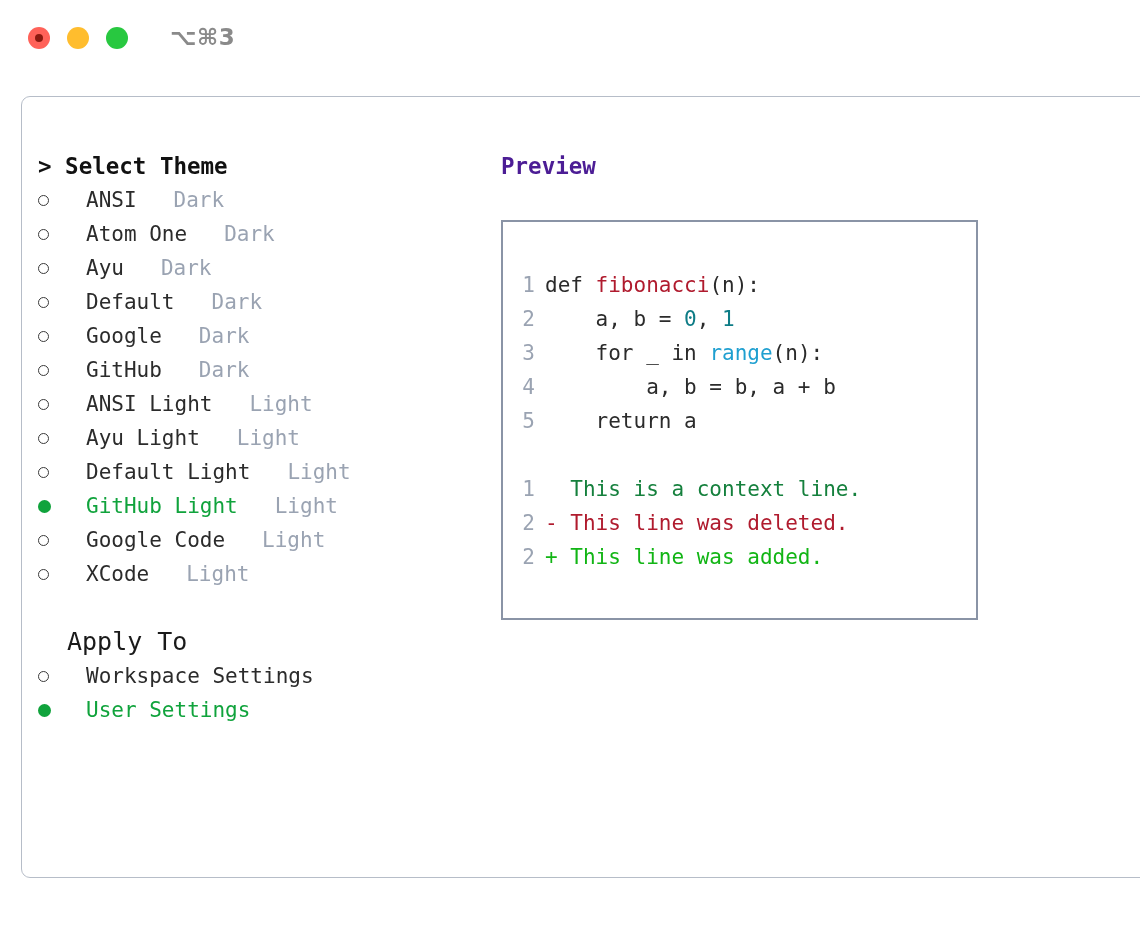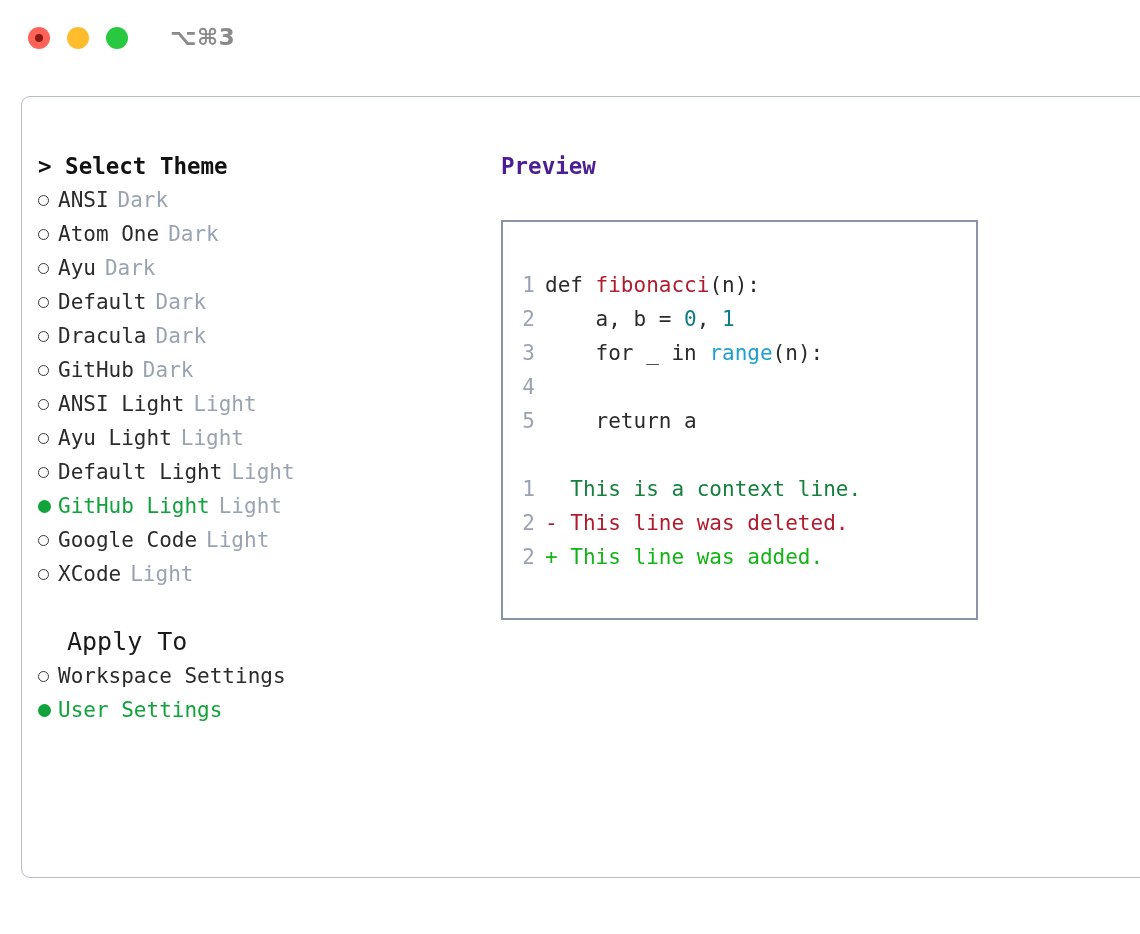--- a/index.html
+++ b/index.html
@@ -96,20 +96,21 @@
     line-height: 34px;
     height: 34px;
   }
   .theme-row, .apply-row {
     display: flex;
     align-items: center;
     height: 34px;
     line-height: 34px;
     font-size: 21px;
     white-space: pre;
+    gap: 28px;
   }
   .bullet {
     display: inline-block;
     width: 20px;
     flex: 0 0 20px;
     text-align: left;
     font-size: 21px;
     color: #2b2b2b;
   }
   .bullet .ring {
@@ -220,21 +221,21 @@
 
   <div class="panel">
 
     <div class="left-col">
       <div class="section-header">&gt; Select Theme</div>
       <div id="theme-list">
           <div class="theme-row"><span class="bullet"><span class="ring"></span></span><span class="theme-name">ANSI</span><span class="theme-kind">Dark</span></div>
           <div class="theme-row"><span class="bullet"><span class="ring"></span></span><span class="theme-name">Atom One</span><span class="theme-kind">Dark</span></div>
           <div class="theme-row"><span class="bullet"><span class="ring"></span></span><span class="theme-name">Ayu</span><span class="theme-kind">Dark</span></div>
           <div class="theme-row"><span class="bullet"><span class="ring"></span></span><span class="theme-name">Default</span><span class="theme-kind">Dark</span></div>
-          <div class="theme-row"><span class="bullet"><span class="ring"></span></span><span class="theme-name">Dracula</span><span class="theme-kind">Dark</span></div>
+          <div class="theme-row"><span class="bullet"><span class="ring"></span></span><span class="theme-name">Google</span><span class="theme-kind">Dark</span></div>
           <div class="theme-row"><span class="bullet"><span class="ring"></span></span><span class="theme-name">GitHub</span><span class="theme-kind">Dark</span></div>
           <div class="theme-row"><span class="bullet"><span class="ring"></span></span><span class="theme-name">ANSI Light</span><span class="theme-kind">Light</span></div>
           <div class="theme-row"><span class="bullet"><span class="ring"></span></span><span class="theme-name">Ayu Light</span><span class="theme-kind">Light</span></div>
           <div class="theme-row"><span class="bullet"><span class="ring"></span></span><span class="theme-name">Default Light</span><span class="theme-kind">Light</span></div>
           <div class="theme-row selected"><span class="bullet"><span class="dot"></span></span><span class="theme-name">GitHub Light</span><span class="theme-kind">Light</span></div>
           <div class="theme-row"><span class="bullet"><span class="ring"></span></span><span class="theme-name">Google Code</span><span class="theme-kind">Light</span></div>
           <div class="theme-row"><span class="bullet"><span class="ring"></span></span><span class="theme-name">XCode</span><span class="theme-kind">Light</span></div>
         </div>
 
       <div class="spacer-row"></div>
@@ -247,21 +248,21 @@
 
     </div>
 
     <div class="right-col">
       <div class="preview-title">Preview</div>
       <div class="preview-box">
         <div id="code-block">
             <div class="code-line"><span class="lineno">1</span><span><span class="code-text">def </span><span class="tok-fn">fibonacci</span><span class="code-text">(n):</span></span></div>
             <div class="code-line"><span class="lineno">2</span><span><span class="code-text">    a, b = </span><span class="tok-num">0</span><span class="code-text">, </span><span class="tok-num">1</span></span></div>
             <div class="code-line"><span class="lineno">3</span><span><span class="code-text">    for _ in </span><span class="tok-call">range</span><span class="code-text">(n):</span></span></div>
-            <div class="code-line"><span class="lineno">4</span></div>
+            <div class="code-line"><span class="lineno">4</span><span><span class="code-text">        a, b = b, a + b</span></span></div>
             <div class="code-line"><span class="lineno">5</span><span><span class="code-text">    return a</span></span></div>
           </div>
         <div class="blank-line"></div>
         <div id="diff-block">
             <div class="code-line"><span class="lineno">1</span><span class="diff-ctx"> </span><span class="diff-ctx"> This is a context line.</span></div>
             <div class="code-line"><span class="lineno">2</span><span class="diff-del">-</span><span class="diff-del"> This line was deleted.</span></div>
             <div class="code-line"><span class="lineno">2</span><span class="diff-add">+</span><span class="diff-add"> This line was added.</span></div>
           </div>
       </div>
     </div>

